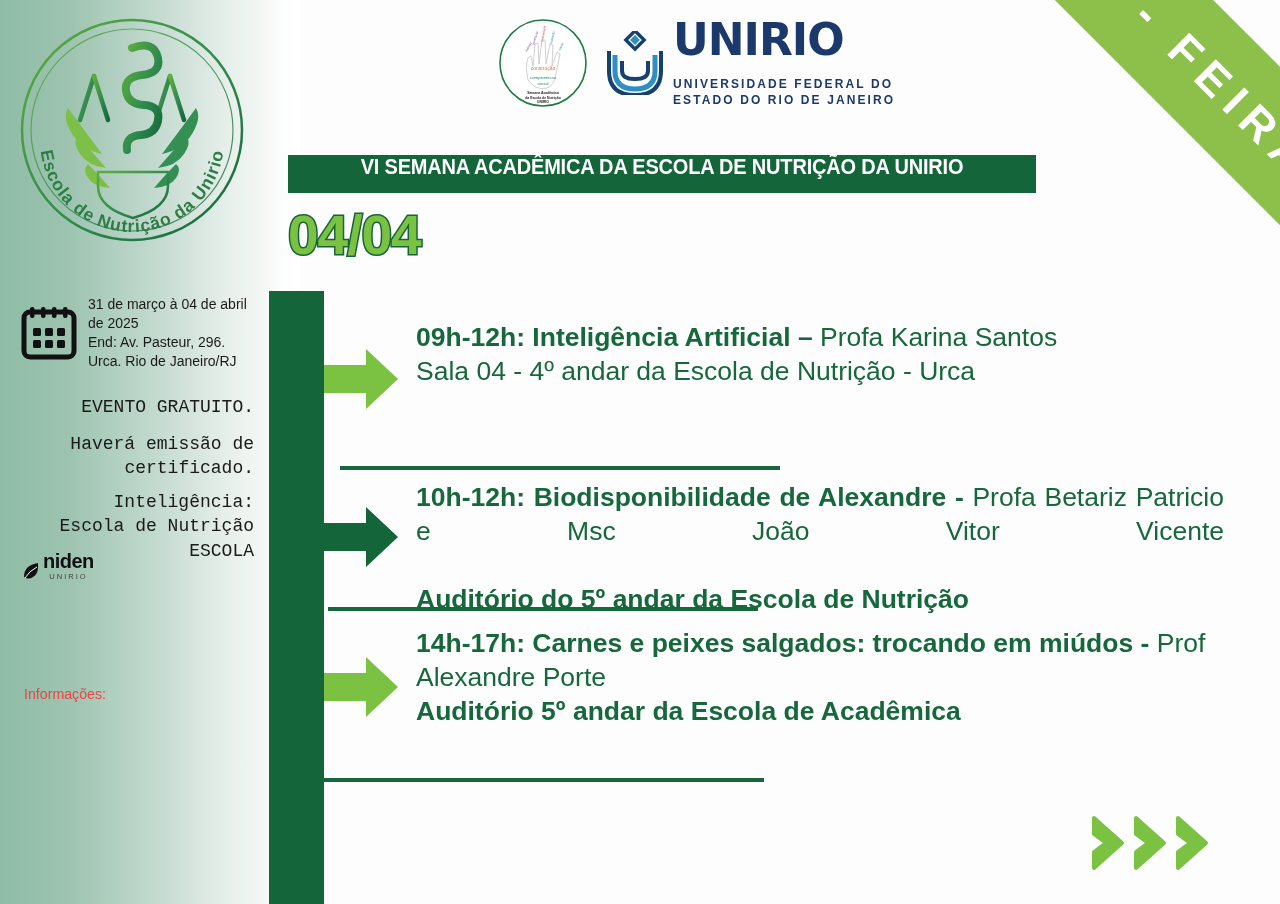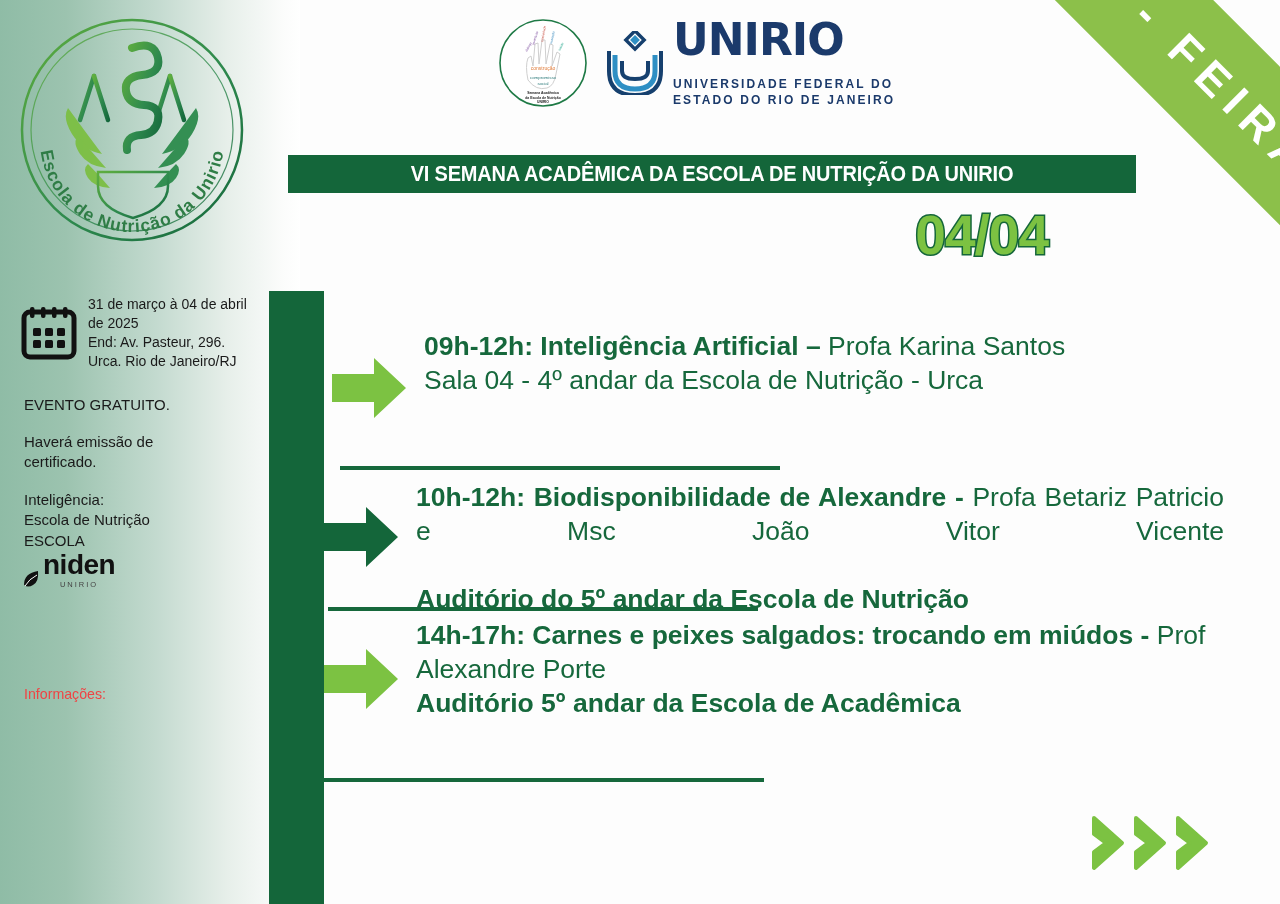--- a/index.html
+++ b/index.html
@@ -65,37 +65,37 @@
     color:#ffffff;font-weight:700;font-size:45px;
     letter-spacing:10px;
     font-family:"Liberation Sans", sans-serif;
     white-space:nowrap;
     padding-left:50px;
   }
 
   
   .banner{
     position:absolute;left:288px;top:155px;
-    width:848px;height:38px;
+    width:748px;height:38px;
     background:#14663a;
-    display:flex;align-items:center;justify-content:center;
+    display:flex;align-items:flex-start;justify-content:center;
     z-index:4;
   }
   .banner-text{
     color:#ffffff;font-weight:700;font-size:21.5px;
     letter-spacing:-0.2px;
     font-family:"Liberation Sans", sans-serif;
     transform:scaleX(0.93);
     white-space:nowrap;
   }
 
   
   .date-big{
     position:absolute;left:288px;top:203px;
-    width:760px;text-align:right;
+    width:760px;text-align:left;
     font-family:"Liberation Sans", sans-serif;
     font-weight:700;font-size:55px;
     color:#7cc242;
     -webkit-text-stroke:3px #14663a;
     paint-order:stroke fill;
     letter-spacing:-1px;
     z-index:3;
   }
 
   
@@ -136,30 +136,31 @@
 
   
   .cal-icon{position:absolute;left:20px;top:303px;width:58px;height:58px;}
   .info-date{
     position:absolute;left:88px;top:295px;width:170px;
     font-size:14px;line-height:1.35;color:#1a1a1a;
     font-family:"Liberation Sans", sans-serif;
   }
   .info-block{
     position:absolute;left:24px;width:230px;
-    font-size:15px;line-height:1.35;color:#1a1a1a;
-    font-family:Liberation Sans, sans-serif;
+    font-size:18px;line-height:1.35;color:#1a1a1a;
+    font-family:Liberation Mono, monospace;
+    text-align:right;
   }
   .niden{
     position:absolute;left:22px;top:552px;
     display:flex;align-items:flex-end;gap:3px;
   }
   .niden-word{
     font-family:"Liberation Sans", sans-serif;
-    font-weight:700;font-size:28px;color:#111;letter-spacing:-0.5px;
+    font-weight:700;font-size:20px;color:#111;letter-spacing:-0.5px;
     line-height:0.95;
   }
   .niden-sub{
     font-family:"Liberation Sans", sans-serif;
     font-size:7.5px;letter-spacing:2px;color:#444;
     text-align:center;margin-top:1px;
   }
 
   .info-label{
     position:absolute;left:24px;top:686px;
@@ -311,21 +312,21 @@
   <div class="banner">
     <span class="banner-text">VI SEMANA ACADÊMICA DA ESCOLA DE NUTRIÇÃO DA UNIRIO</span>
   </div>
 
   <div class="date-big">04/04</div>
 
   <div class="vbar"></div>
 
   <div class="schedule">
 
-    <div class="entry" style="position:absolute;top:30px;left:8px;width:900px;margin-top:9px;">
+    <div class="entry" style="position:absolute;top:30px;left:0;width:900px;">
       <div class="arrow" style="left:0;top:28px;">
         <svg viewBox="0 0 74 60" width="74" height="60">
           <path d="M0 16 H42 V0 L74 30 L42 60 V44 H0 Z" fill="#7cc242"></path>
         </svg>
       </div>
       <div class="entry-body">
         <div>
           <span class="b">09h-12h: Inteligência Artificial –</span><span> Profa Karina Santos</span>
         </div>
         <div>Sala 04 - 4º andar da Escola de Nutrição - Urca</div>
@@ -341,21 +342,21 @@
       </div>
       <div class="entry-body">
         <div class="just">
           <span class="b">10h-12h: Biodisponibilidade de Alexandre -</span><span> Profa Betariz Patricio e Msc João Vitor Vicente</span>
         </div>
         <div class="b">Auditório do 5º andar da Escola de Nutrição</div>
       </div>
     </div>
     <div class="divider" style="left:4px;top:316px;width:430px;"></div>
 
-    <div class="entry" style="position:absolute;top:328px;left:0;width:900px;">
+    <div class="entry" style="position:absolute;top:336px;left:0;width:900px;">
       <div class="arrow" style="left:0;top:30px;">
         <svg viewBox="0 0 74 60" width="74" height="60">
           <path d="M0 16 H42 V0 L74 30 L42 60 V44 H0 Z" fill="#7cc242"></path>
         </svg>
       </div>
       <div class="entry-body">
         <div>
           <span class="b">14h-17h: Carnes e peixes salgados: trocando em miúdos -</span><span> Prof Alexandre Porte</span>
         </div>
         <div class="b">Auditório 5º andar da Escola de Acadêmica</div>

